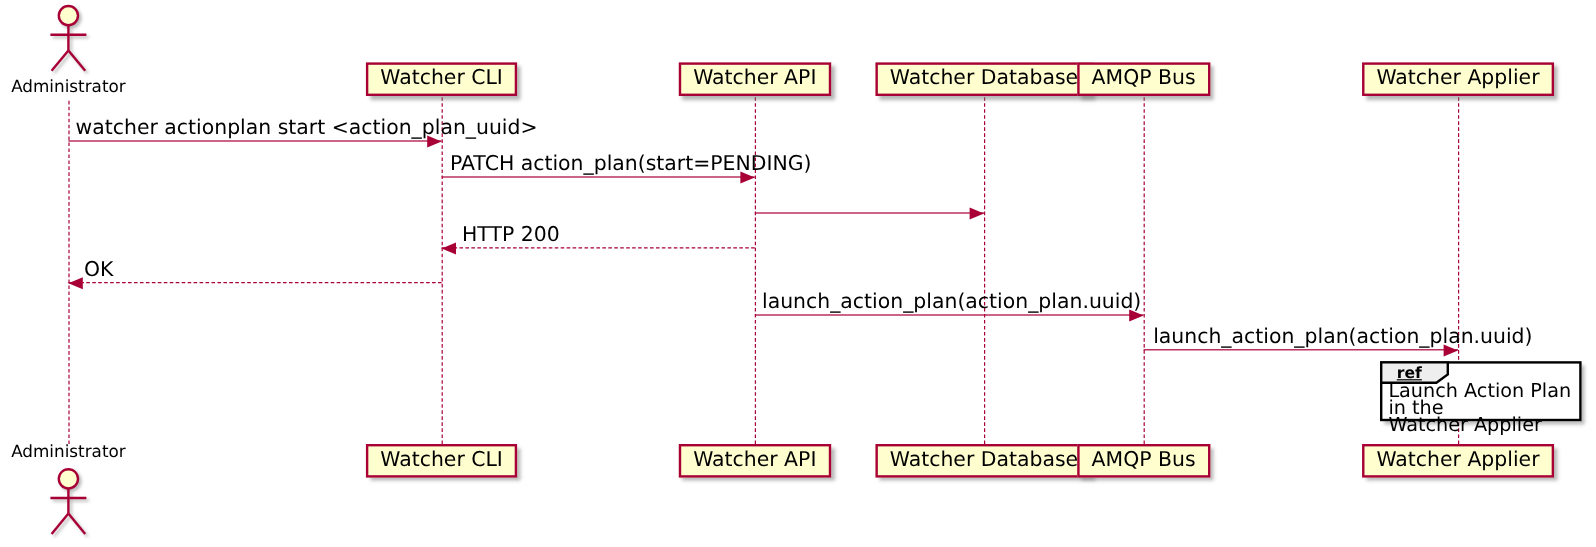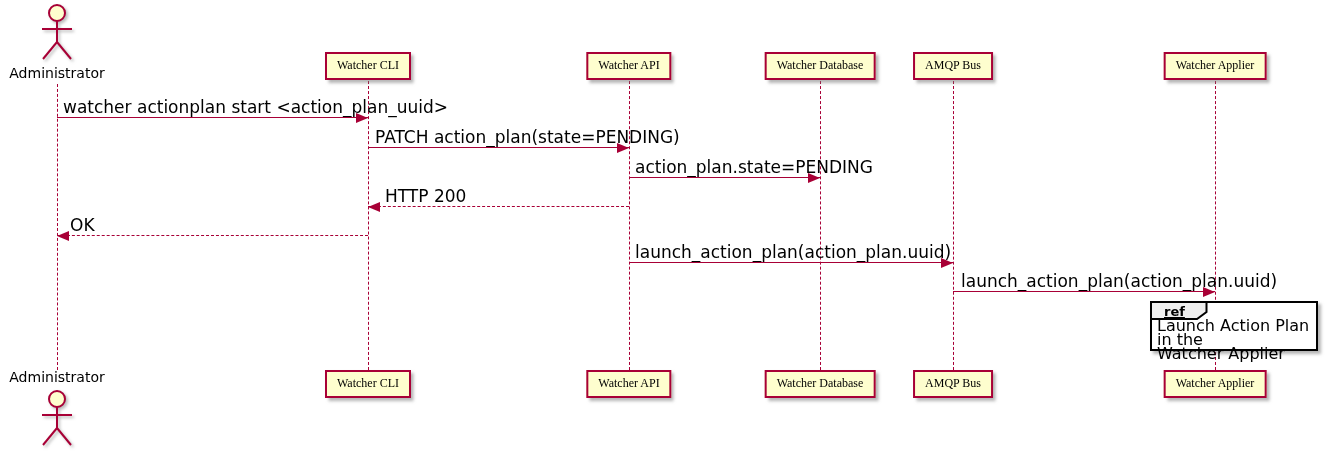--- a/index.html
+++ b/index.html
@@ -17,23 +17,22 @@
     overflow:hidden;color:var(--c-text);
   }
   
   .lifeline{position:absolute;width:0;border-left:1px dashed var(--c-border);}
   
   .pbox{
     position:absolute;transform:translateX(-50%);
     background:var(--c-participant_fill);
     border:2px solid var(--c-border);
     padding:4px 10px 5px 10px;
-    font-size:12px;line-height:15px;white-space:nowrap;
+    font-size:17px;line-height:15px;white-space:nowrap;
     box-shadow:3px 3px 3px rgba(120,120,120,0.55);
-    font-family:Liberation Serif, serif;
   }
   
   .actor-label{
     position:absolute;transform:translateX(-50%);
     font-size:14px;line-height:15px;white-space:nowrap;
   }
   .actor-figure{position:absolute;filter:drop-shadow(2px 2px 1.5px rgba(120,120,120,0.5));}
   
   .mline{position:absolute;height:0;border-top:1px solid var(--c-border);}
   .mline.dashed{border-top-style:dashed;}
@@ -77,25 +76,24 @@
   <div class="pbox" style="left:368px;top:52px;">Watcher CLI</div>
   <div class="pbox" style="left:629px;top:52px;">Watcher API</div>
   <div class="pbox" style="left:820px;top:52px;">Watcher Database</div>
   <div class="pbox" style="left:953px;top:52px;">AMQP Bus</div>
   <div class="pbox" style="left:1215px;top:52px;">Watcher Applier</div>
 
   <div class="mlabel" style="left:63px;top:100px;">watcher actionplan start &lt;action_plan_uuid&gt;</div>
   <div class="mline solid" style="left:57px;top:117px;width:311px;"></div>
   <div class="mhead right" style="left:356px;top:113px;"></div>
 
-  <div class="mlabel" style="left:375px;top:130px;">PATCH action_plan(state=PENDING)</div>
+  <div class="mlabel" style="left:375px;top:130px;">PATCH action_plan(start=PENDING)</div>
   <div class="mline solid" style="left:368px;top:147px;width:261px;"></div>
   <div class="mhead right" style="left:617px;top:143px;"></div>
 
-  <div class="mlabel" style="left:635px;top:160px;">action_plan.state=PENDING</div>
   <div class="mline solid" style="left:629px;top:177px;width:191px;"></div>
   <div class="mhead right" style="left:808px;top:173px;"></div>
 
   <div class="mlabel" style="left:385px;top:189px;text-align:right;">HTTP 200</div>
   <div class="mline dashed" style="left:368px;top:206px;width:261px;"></div>
   <div class="mhead left" style="left:368px;top:202px;"></div>
 
   <div class="mlabel" style="left:70px;top:218px;">OK</div>
   <div class="mline dashed" style="left:57px;top:235px;width:311px;"></div>
   <div class="mhead left" style="left:57px;top:231px;"></div>

